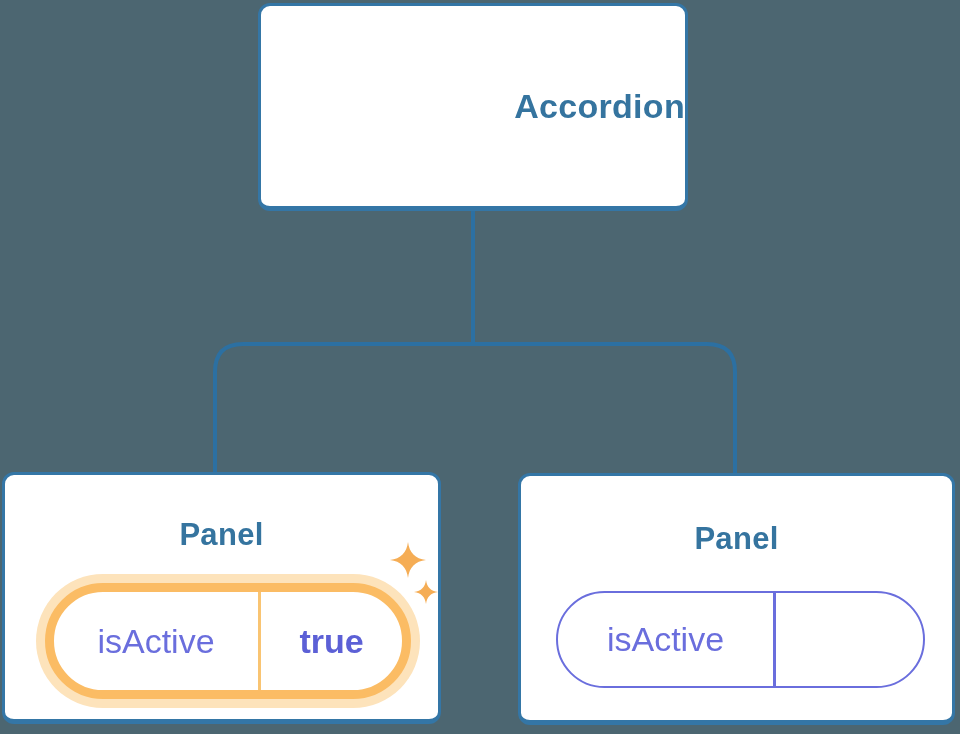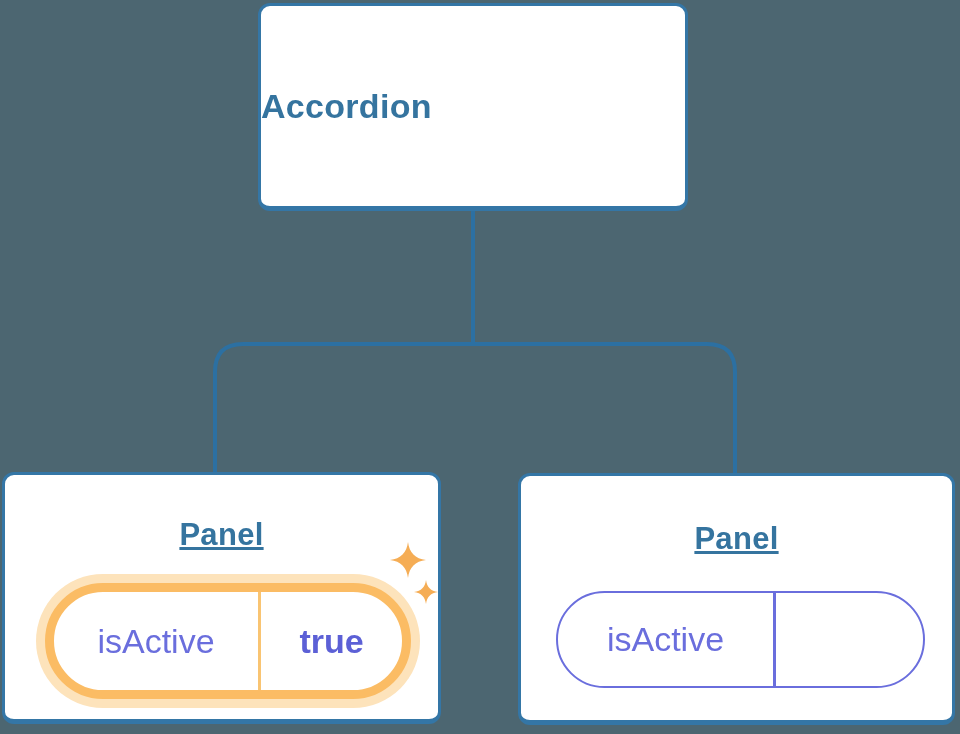--- a/index.html
+++ b/index.html
@@ -34,40 +34,39 @@
 
   .card {
     position: absolute;
     background: var(--card-bg);
     border: 3px solid var(--card-border);
     border-bottom-width: 5px;
     border-radius: 12px;
   }
   .root-card {
     left: 258px; top: 3px; width: 430px; height: 208px;
-    display: flex; align-items: center; justify-content: flex-start;
+    display: flex; align-items: center; justify-content: flex-end;
   }
   .root-label {
     color: var(--card-title);
     font-size: 34px;
     font-weight: 600;
     letter-spacing: 0.3px;
   }
   .panel-card-left  { left: 2px;   top: 472px; width: 439px; height: 252px; }
   .panel-card-right { left: 518px; top: 473px; width: 437px; height: 252px; }
 
   .panel-title {
     position: absolute;
     left: 0; right: 0; top: 42px;
     text-align: center;
     color: var(--card-title);
     font-size: 31px;
     font-weight: 600;
     letter-spacing: 0.3px;
-    text-decoration: underline;
   }
   .panel-card-right .panel-title { top: 45px; }
 
   .state-pill {
     position: absolute;
     display: flex;
     align-items: stretch;
     background: var(--card-bg);
     border-radius: 999px;
     overflow: hidden;

